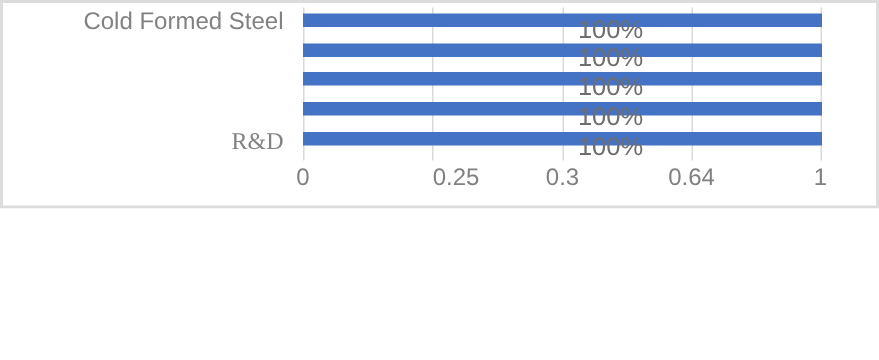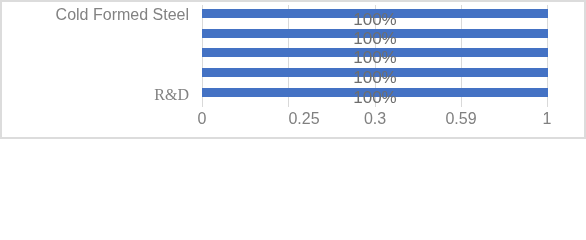--- a/index.html
+++ b/index.html
@@ -50,20 +50,21 @@
   .bar-value-label {
     position: absolute;
     left: 0;
     width: 346px;
     text-align: center;
     font-size: 17px;
     color: #6e6e6e;
     line-height: 1;
     white-space: nowrap;
     pointer-events: none;
+    padding-left: 32px;
   }
   .cat-label {
     position: absolute;
     right: 590px;
     width: 300px;
     text-align: right;
     font-size: 16px;
     color: #828282;
     line-height: 1;
     white-space: nowrap;
@@ -134,17 +135,17 @@
     <div class="bar-value-label" style="top:44px;">100%</div>
     <div class="bar-value-label" style="top:64px;">100%</div>
     <div class="bar-value-label" style="top:84px;">100%</div>
 
   </div>
 
   <div id="value-axis">
     <div class="tick-label" style="left:0px;">0</div>
     <div class="tick-label" style="left:102px;">0.25</div>
     <div class="tick-label" style="left:173px;">0.3</div>
-    <div class="tick-label" style="left:259px;">0.59</div>
+    <div class="tick-label" style="left:259px;">0.64</div>
     <div class="tick-label" style="left:345px;">1</div>
   </div>
 
 </div>
 
 </body></html>

